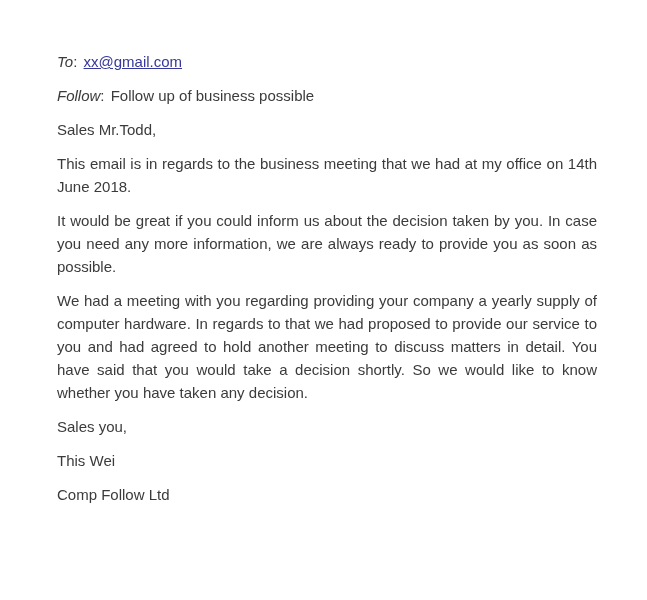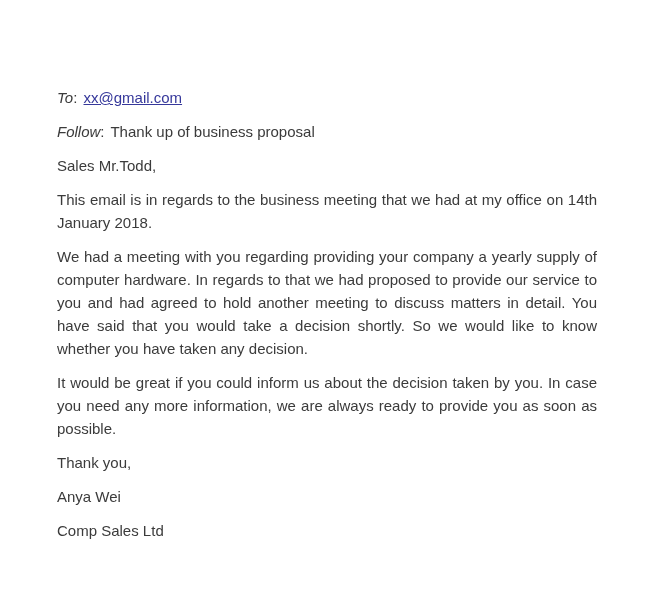--- a/index.html
+++ b/index.html
@@ -15,21 +15,20 @@
     position: relative;
     overflow: hidden;
   }
   .page {
     position: absolute;
     left: 57px;
     top: 50px;
     width: 540px;
     font-size: 15px;
     line-height: 23px;
-    margin-top: 36px;
   }
   .page p {
     margin: 0 0 11px 0;
   }
   .just {
     text-align: justify;
   }
   .lbl {
     font-style: italic;
   }
@@ -47,26 +46,26 @@
 
 <div class="page">
 
   <p class="line">
     <span class="lbl">To</span><span class="sep">:</span>
     <a class="email-link">xx@gmail.com</a>
   </p>
 
   <p class="line">
     <span class="lbl">Follow</span><span class="sep">:</span>
-    <span>Thank up of business proposal</span>
+    <span>Follow up of business possible</span>
   </p>
 
   <p>Sales Mr.Todd,</p>
 
-  <p class="just">This email is in regards to the business meeting that we had at my office on 14th January 2018.</p>
+  <p class="just">This email is in regards to the business meeting that we had at my office on 14th June 2018.</p>
+  <p class="just">It would be great if you could inform us about the decision taken by you. In case you need any more information, we are always ready to provide you as soon as possible.</p>
   <p class="just">We had a meeting with you regarding providing your company a yearly supply of computer hardware. In regards to that we had proposed to provide our service to you and had agreed to hold another meeting to discuss matters in detail. You have said that you would take a decision shortly. So we would like to know whether you have taken any decision.</p>
-  <p class="just">It would be great if you could inform us about the decision taken by you. In case you need any more information, we are always ready to provide you as soon as possible.</p>
 
-  <p>Thank you,</p>
-  <p>Anya Wei</p>
-  <p>Comp Sales Ltd</p>
+  <p>Sales you,</p>
+  <p>This Wei</p>
+  <p>Comp Follow Ltd</p>
 
 </div>
 
 </body></html>

